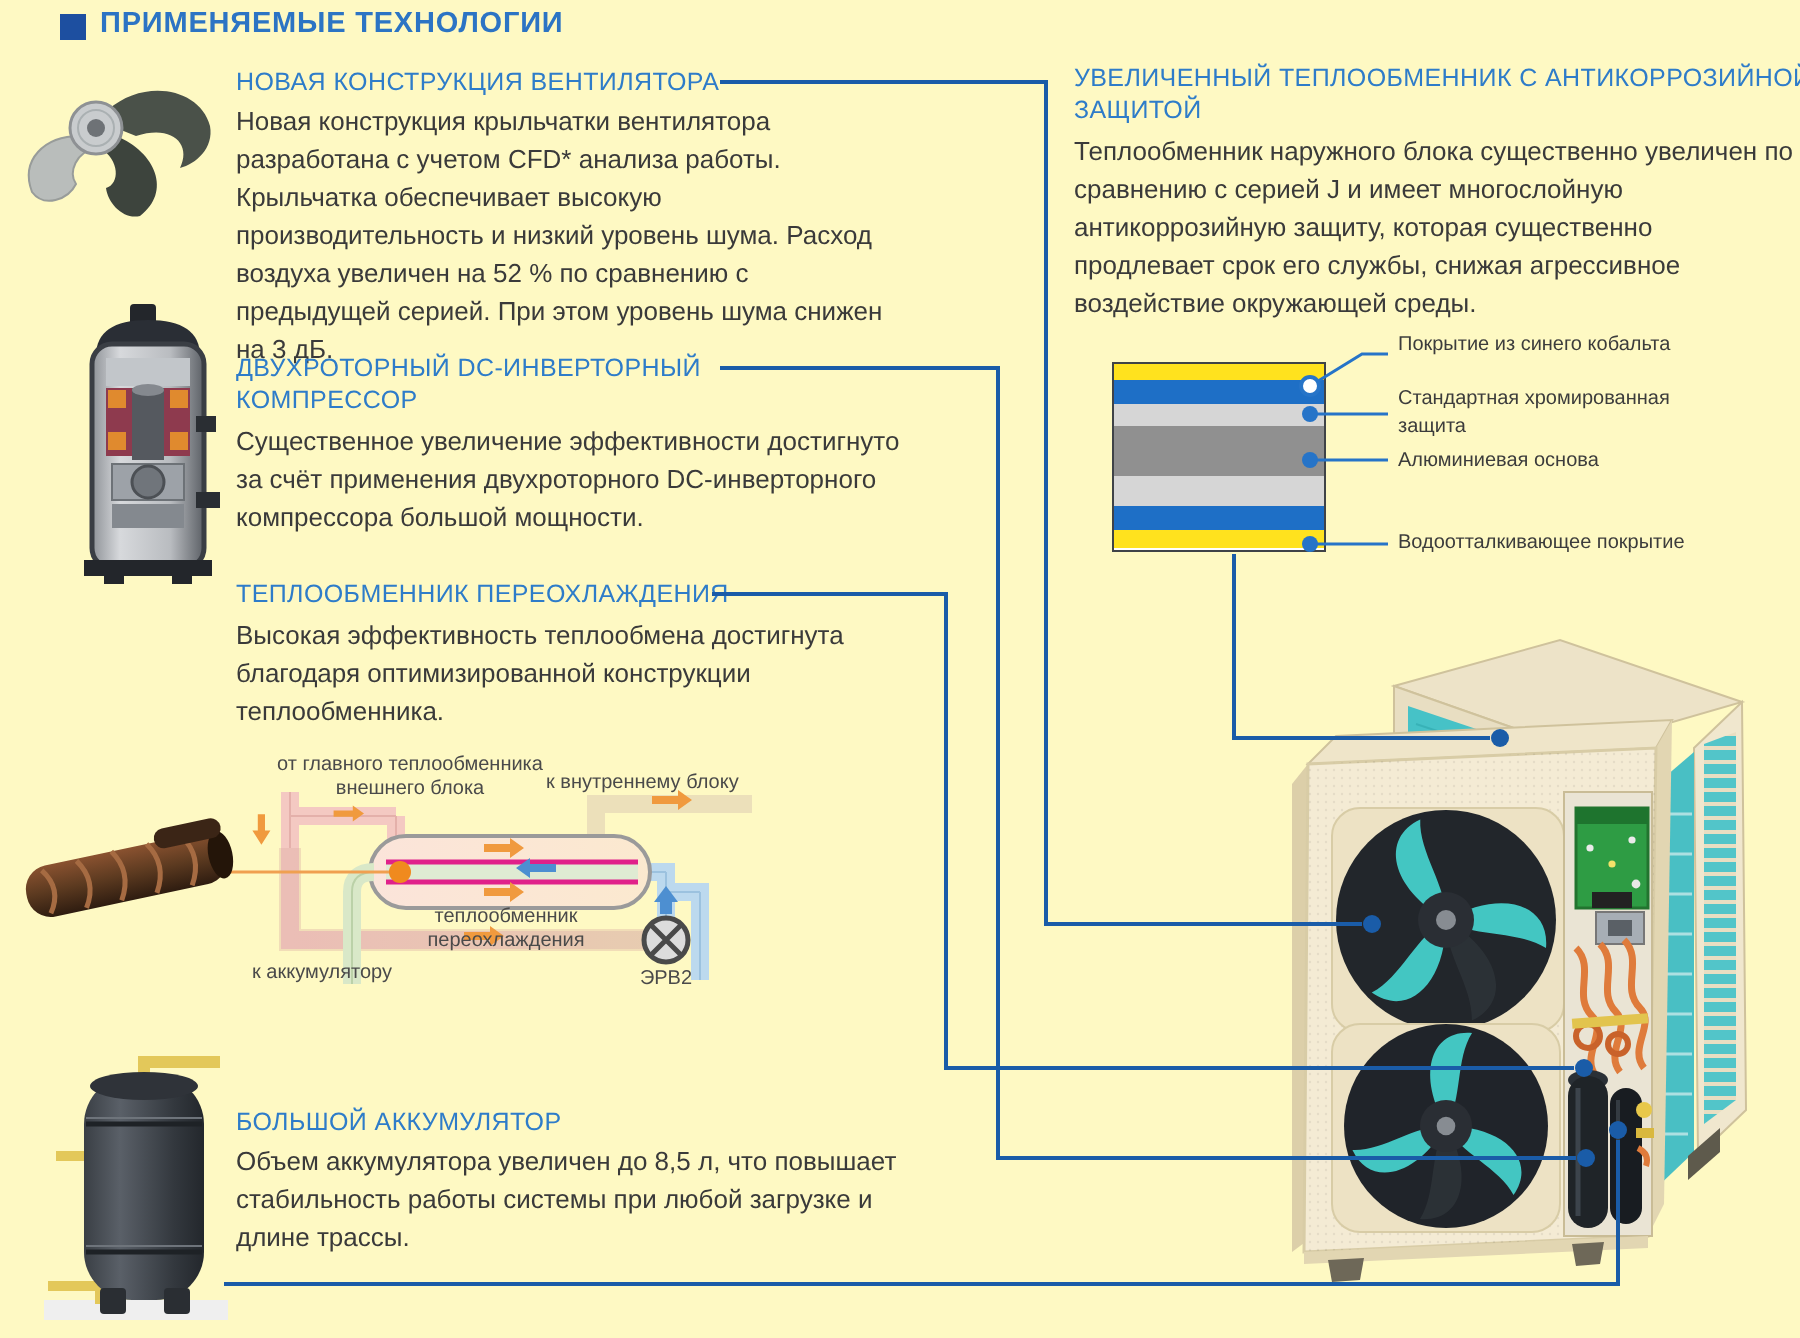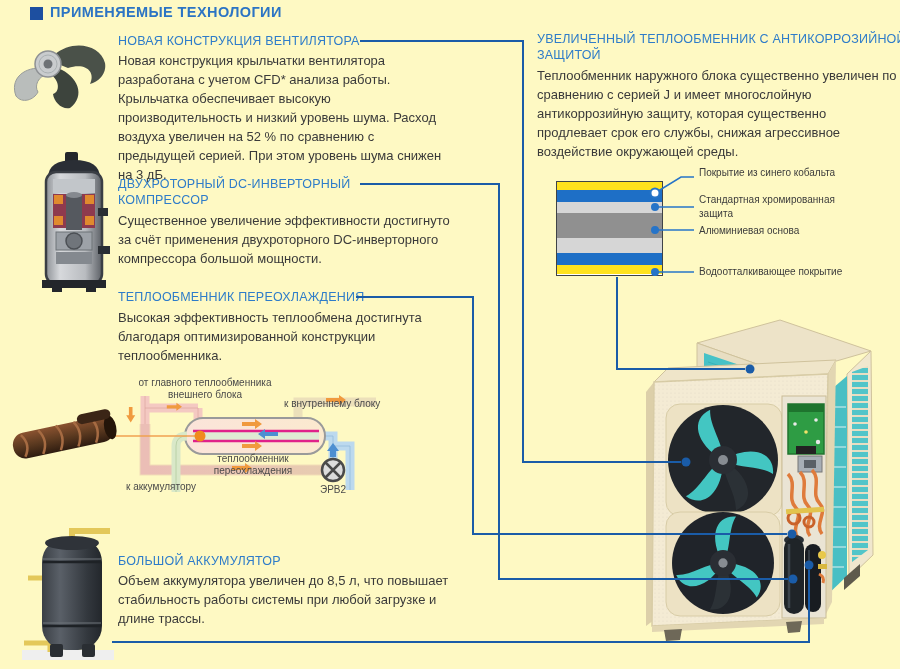--- a/index.html
+++ b/index.html
@@ -39,21 +39,21 @@
   .ly-dgray  { background:#909090; }
   .layer-label { font-size:10px; line-height:14px; color:#3c3c3c; }
   .ll-1 { left:699px; top:166px; width:185px; }
   .ll-2 { left:699px; top:193px; width:168px; }
   .ll-3 { left:699px; top:224px; width:185px; }
   .ll-4 { left:699px; top:265px; width:195px; }
 
   
   .dia-label { font-size:10px; line-height:11.5px; color:#4a4a4a; }
   .dl-from { left:130px; top:377px; width:150px;text-align:center; }
-  .dl-to   { left:284px; top:386px; width:110px;margin-top:12px; }
+  .dl-to   { left:273px; top:386px; width:110px; }
   .dl-center { left:178px; top:453px; width:150px; text-align:center; }
   .dl-accum { left:126px; top:481px; width:90px; }
   .dl-valve { left:308px; top:484px; width:50px; text-align:center; }
 
   svg { display:block; }
   .art { z-index:5; }
   .overlay { z-index:50; pointer-events:none; }
   .txt { z-index:20; }
 </style>
 </head>

